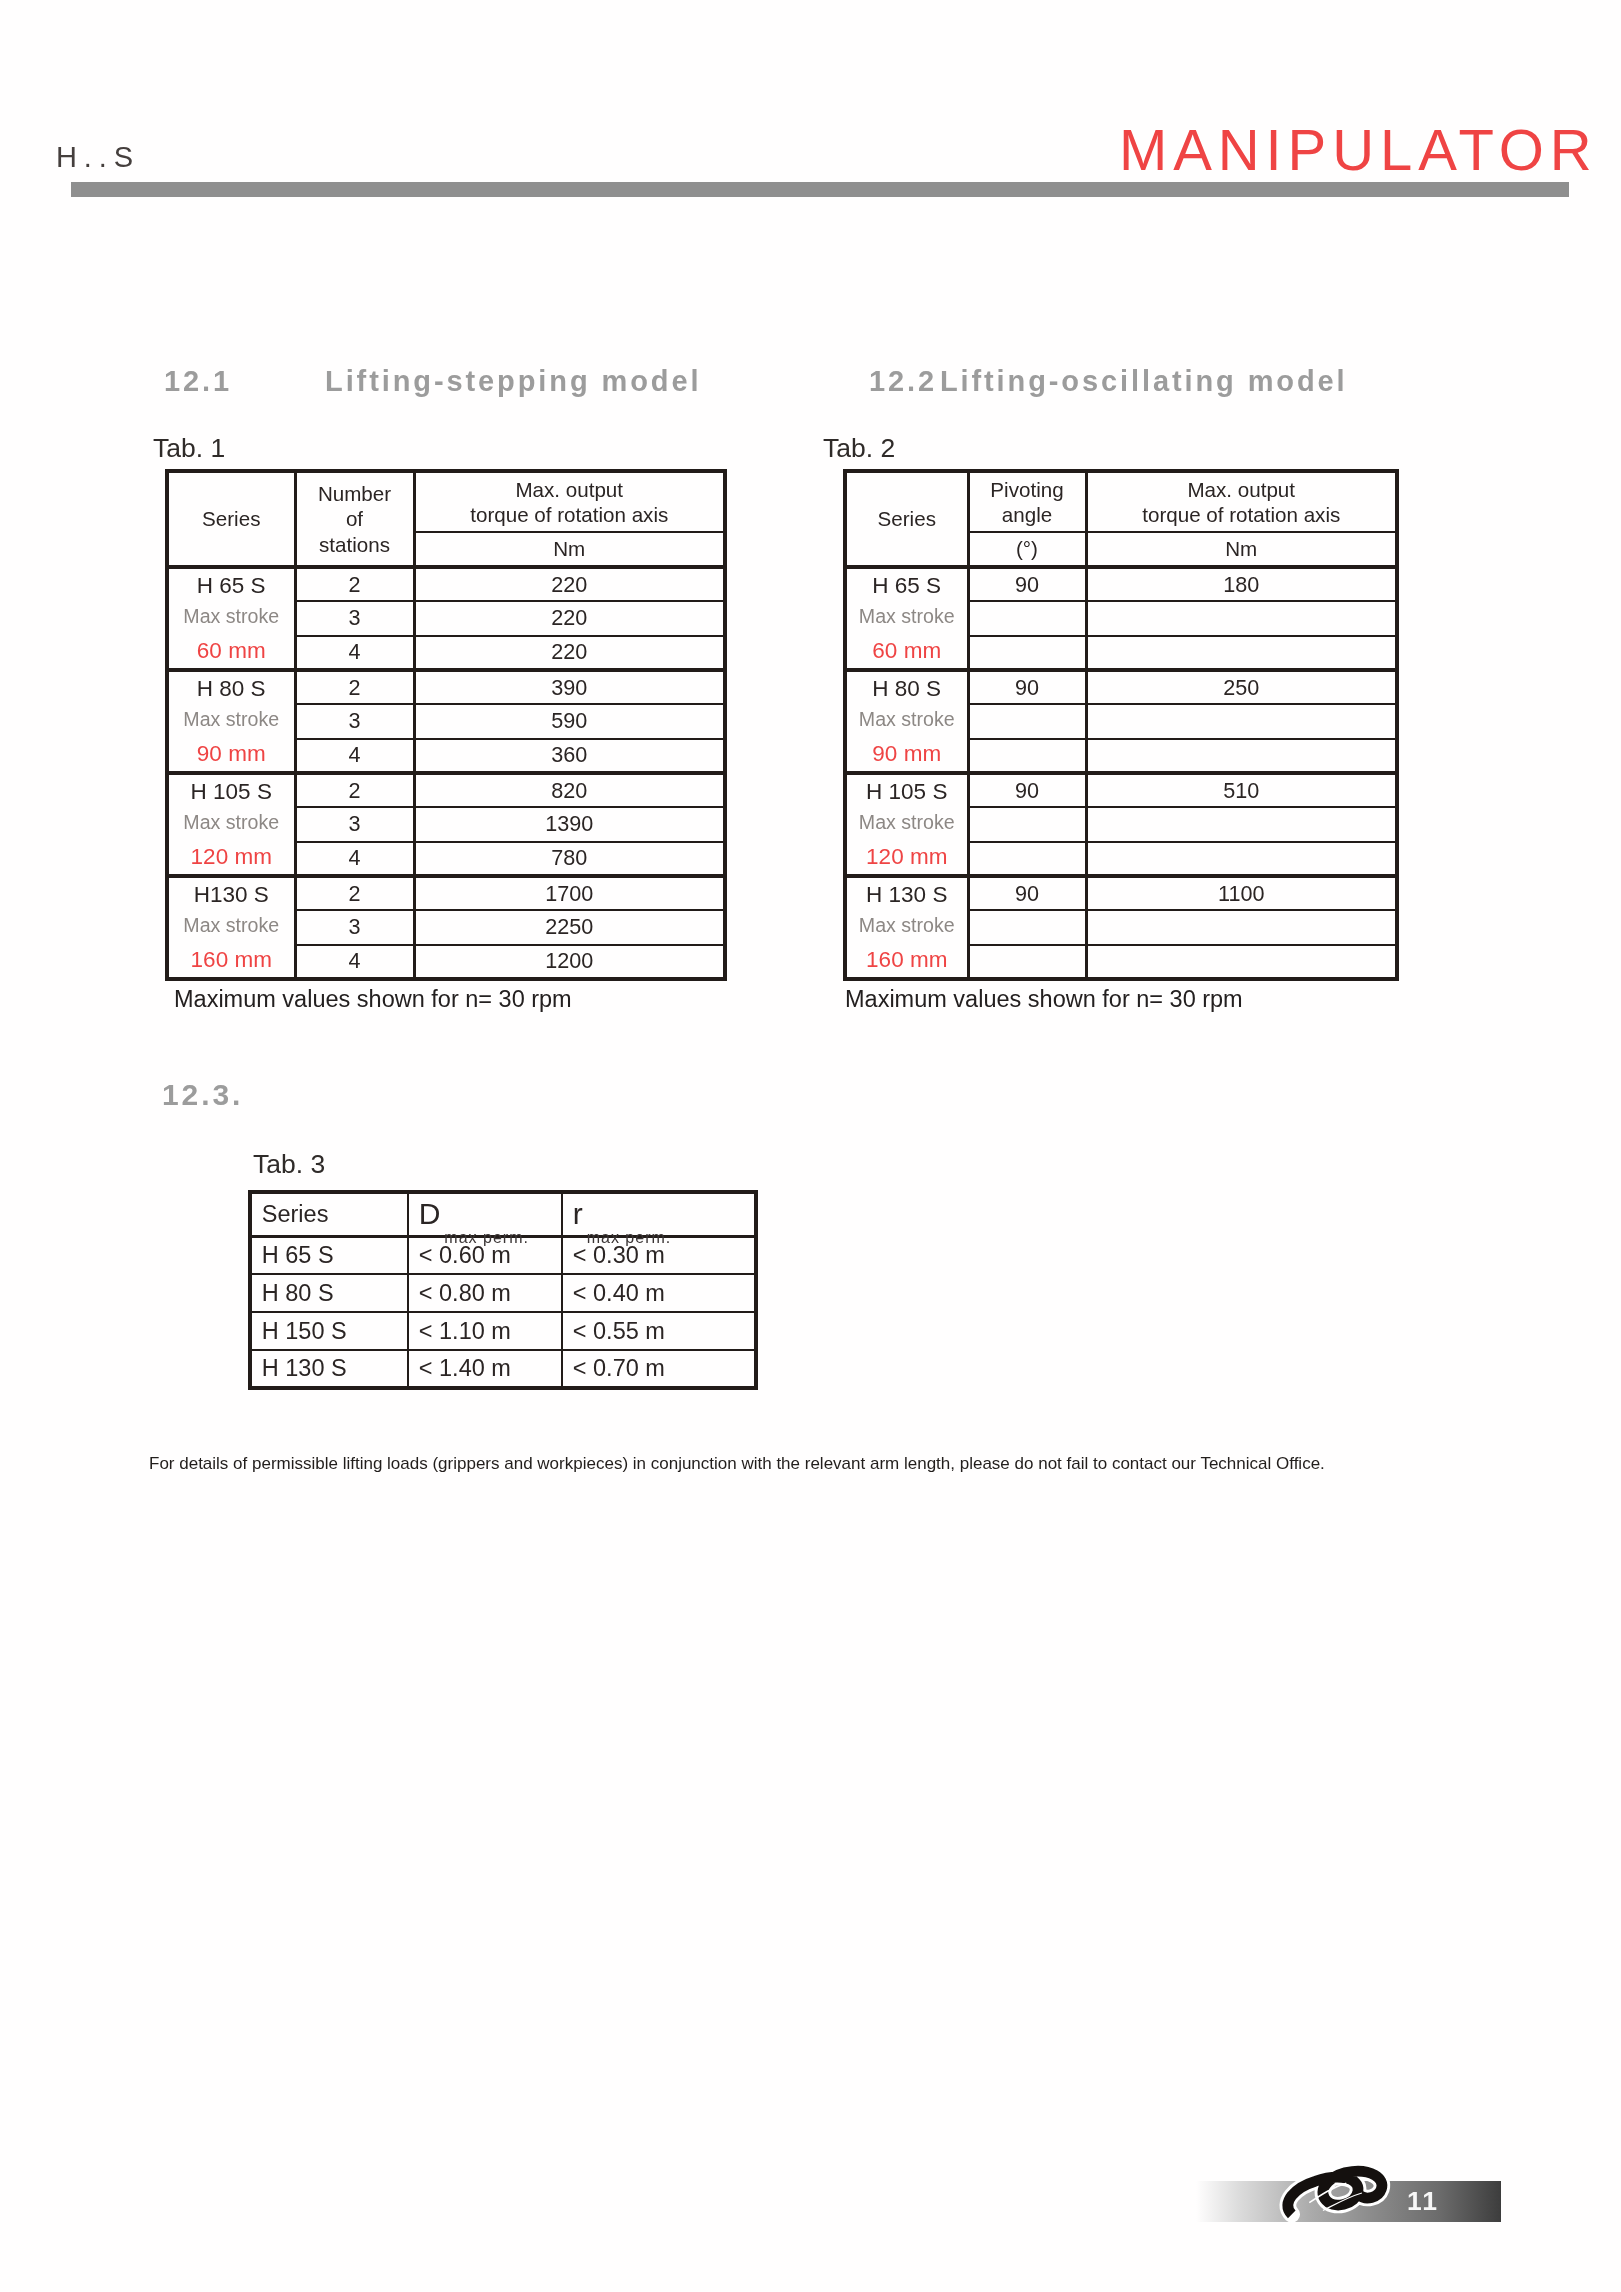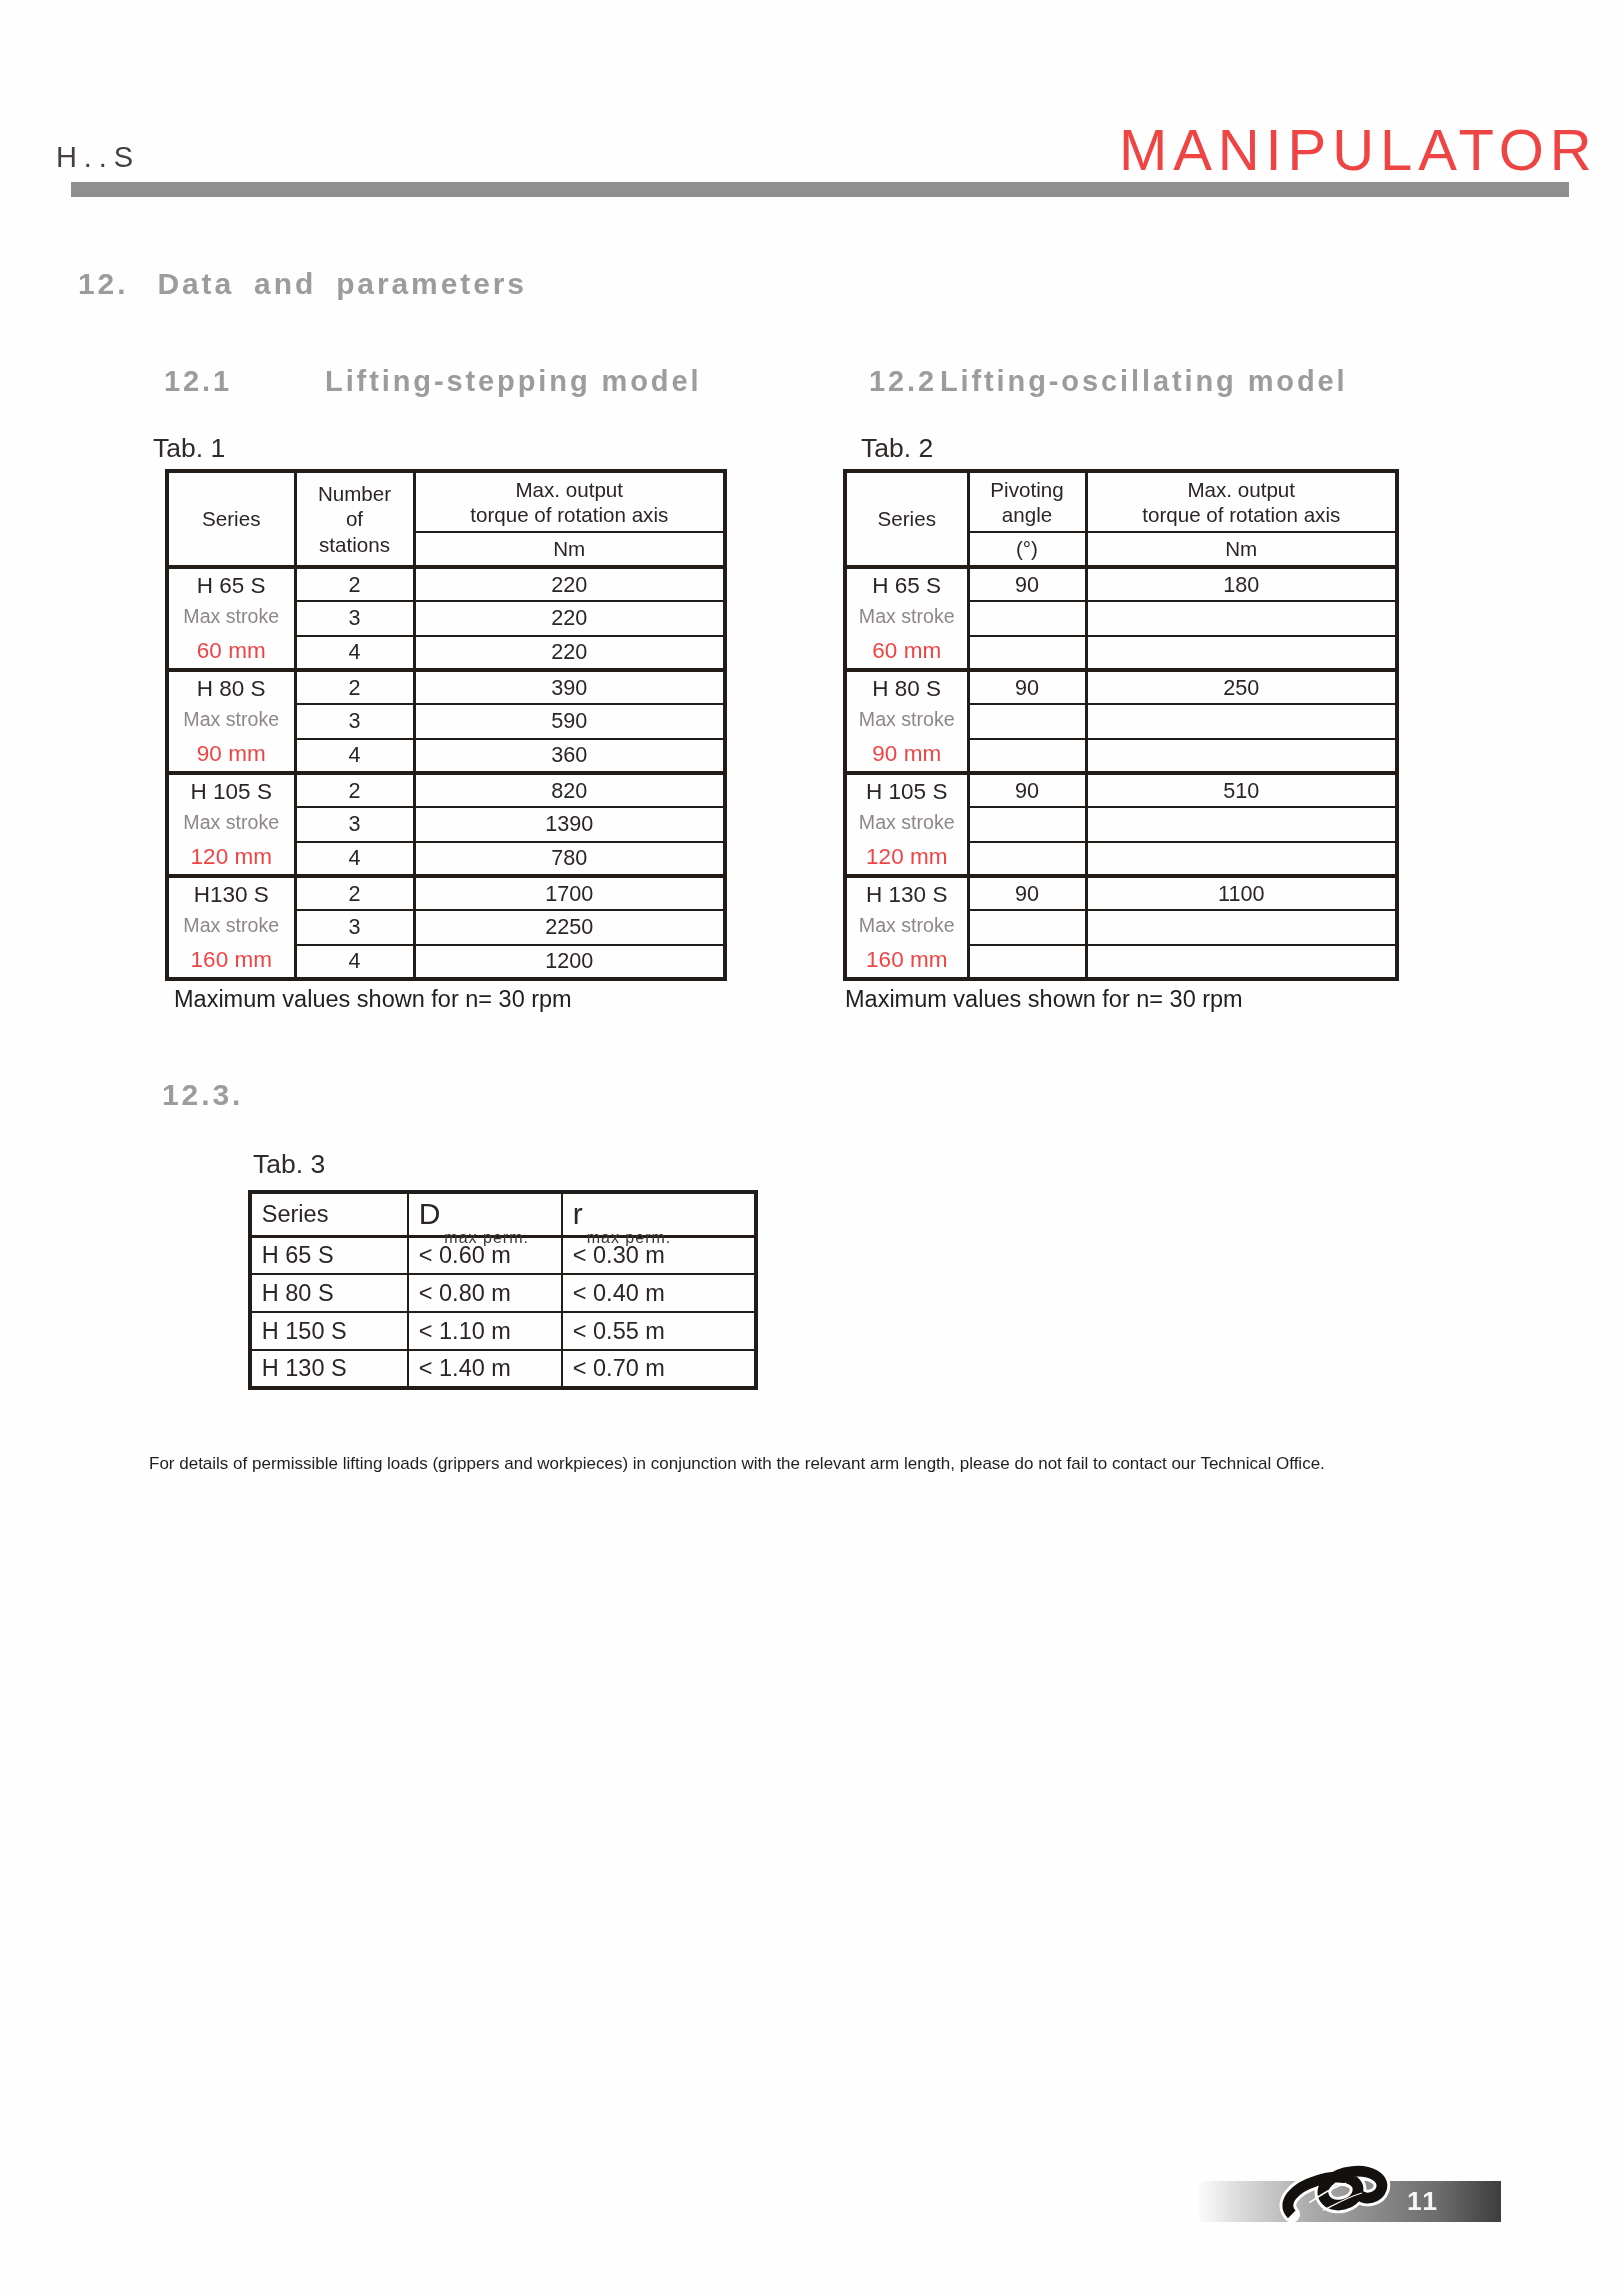--- a/index.html
+++ b/index.html
@@ -28,21 +28,21 @@
 
   
   .sec { position: absolute; display: flex; font-weight: 700; color: #9c9c9c; letter-spacing: 2.9px; }
   .sec-main  { left: 78px;  top: 267px;  font-size: 30px; gap: 29px; word-spacing: 8.8px; }
   .sec-121   { left: 164px; top: 365px;  font-size: 29px; gap: 93px; text-align: center; }
   .sec-122   { left: 869px; top: 365px;  font-size: 29px; gap: 2.9px;  }
   .sec-123   { left: 162px; top: 1078px; font-size: 30px; gap: 74px; word-spacing: 4.9px; }
 
   .tab-label { position: absolute; font-size: 26.5px; color: #2f2b29; }
   .tab1-label { left: 153px; top: 433px; }
-  .tab2-label { left: 861px; top: 433px; }
+  .tab2-label { left: 823px; top: 433px; }
   .tab3-label { left: 253px; top: 1149px; }
 
   
   table.t12 {
     position: absolute; border-collapse: collapse; table-layout: fixed;
     border: 4.9px solid #221c19; background: #fffefe;
   }
   .tab1-table { left: 165px; top: 469px; }
   .tab2-table { left: 843px; top: 469px; }
   .t12 td {
@@ -110,24 +110,20 @@
 </style>
 </head>
 <body>
 
 <div class="page">
 
   <div class="hs-code">H..S</div>
   <div class="brand">MANIPULATOR</div>
   <div class="header-rule"></div>
 
-  <div class="sec sec-main">
-    <span>12.</span>
-    <span>Data and parameters</span>
-  </div>
   <div class="sec sec-121">
     <span>12.1</span>
     <span>Lifting-stepping model</span>
   </div>
   <div class="sec sec-122">
     <span>12.2</span>
     <span>Lifting-oscillating model</span>
   </div>
 
   <div class="tab-label tab1-label">Tab. 1</div>

